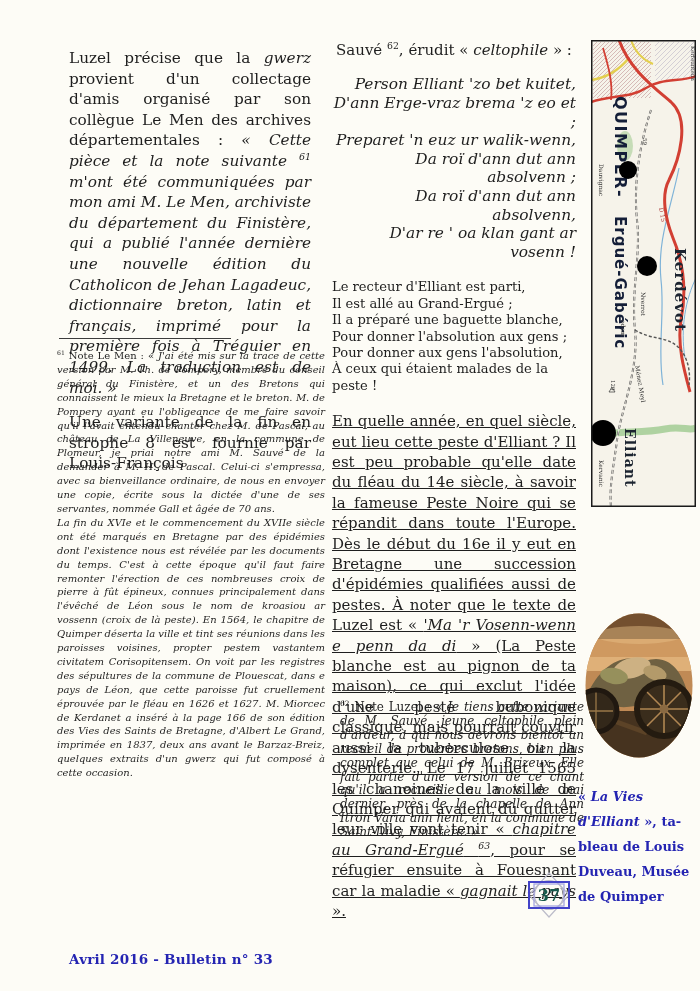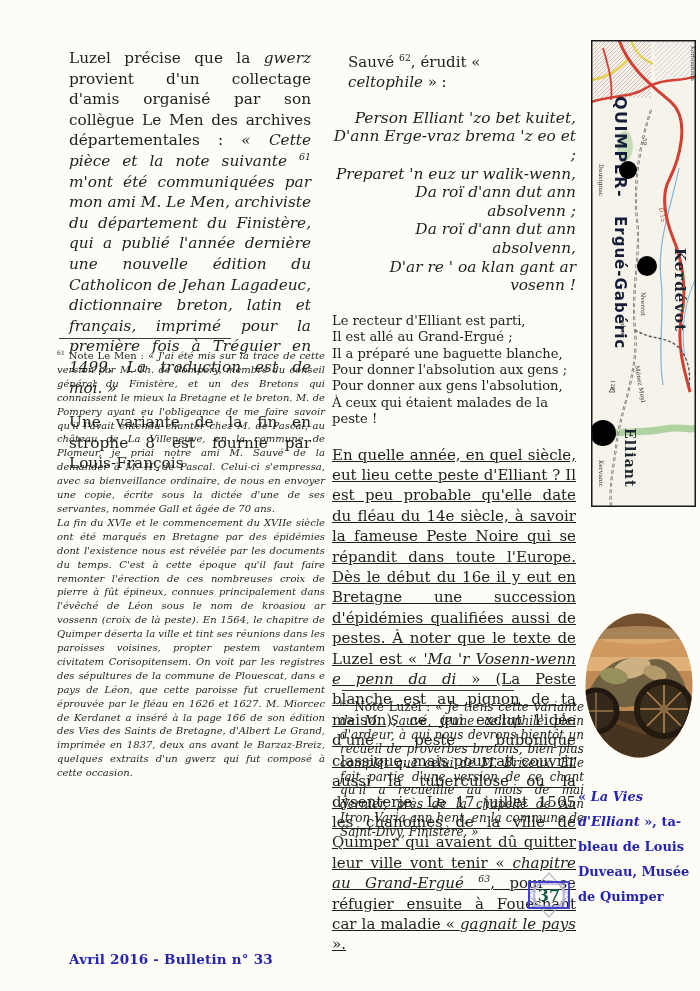--- a/index.html
+++ b/index.html
@@ -10,21 +10,21 @@
     color:#1e1e1e;
   }
   sup{font-size:.62em;vertical-align:super;line-height:0;}
   .abs{position:absolute;}
   #left-col{left:57px;top:36px;width:266px;font-size:15.3px;line-height:20.6px;text-align:justify;}
   #left-col p{margin:12px;}
   #left-col .para2{margin-top:14px;}
   #left-fn{left:57px;top:338px;width:268px;font-size:10px;line-height:13.9px;text-align:justify;}
   .fnrule{border:none;border-top:1.2px solid #3c3c3c;width:172px;margin:0 0 10px 2px;}
   #right-col{left:332px;top:36px;width:244px;font-size:15px;line-height:20.4px;}
-  #right-col .lead{margin:16px;text-align:left;}
+  #right-col .lead{margin:4px;text-align:left;}
   .poem-breton{font-style:italic;font-size:15.4px;line-height:18.6px;margin:15px 0 18px 0;text-align:right;}
   .poem-french{font-size:13.1px;line-height:16.4px;margin:17px 0 0 0;text-align:left;}
   .rc-para{margin:17px 0 0 0;text-align:justify;text-decoration:underline;}
   #right-fn{left:340px;top:690px;width:244px;font-size:12px;line-height:13.9px;text-align:justify;}
   #right-fn .fn63{margin-top:12px;}
   #map-wrap{left:591px;top:40px;width:105px;height:467px;}
   #painting-wrap{left:585px;top:613px;width:108px;height:145px;}
   #photo-caption{left:578px;top:784px;width:122px;font-size:13px;line-height:25px;font-weight:bold;text-align:left;}
   #footer-left{left:69px;top:927px;font-size:13.5px;font-weight:bold;letter-spacing:.2px;margin-top:24px;}
   #page-badge{left:524px;top:872px;width:50px;height:46px;}

